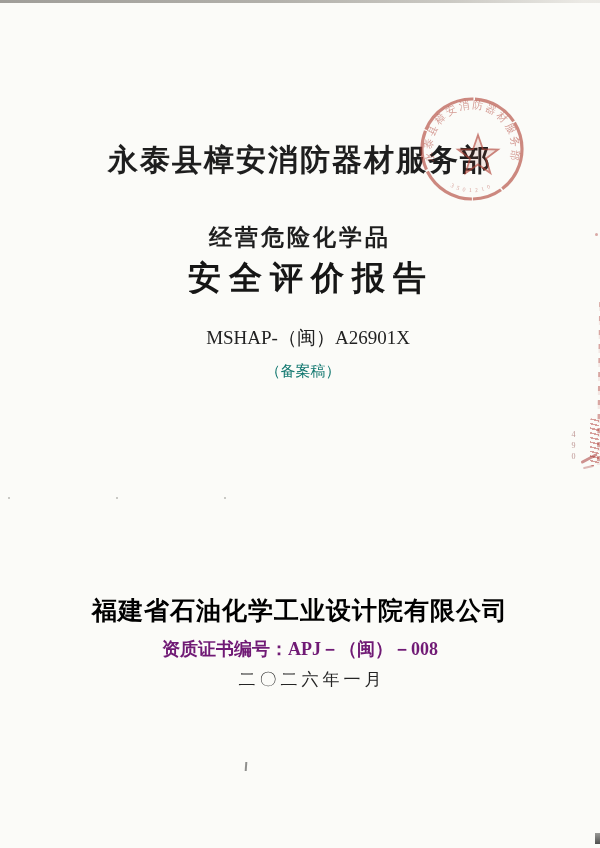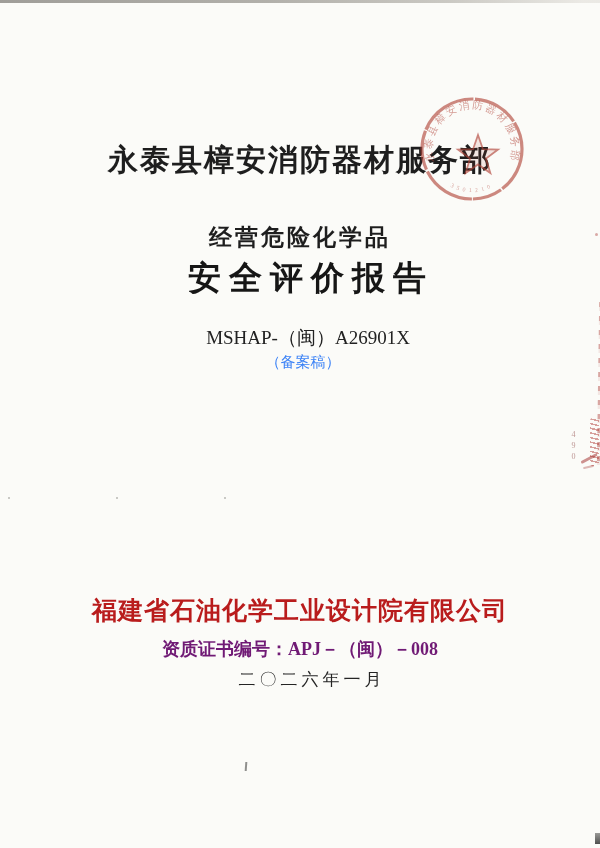--- a/index.html
+++ b/index.html
@@ -14,22 +14,22 @@
   .scan-edge-top{
     position:absolute;top:0;left:0;width:600px;height:3px;
     background:linear-gradient(to right,#8f8d88 0%,#a5a39d 45%,#c2c0ba 75%,#e8e6e1 97%);
     opacity:.85;
   }
   .txt{position:absolute;left:0;right:0;text-align:center;color:#1e1e1e;white-space:nowrap;}
   .unit-name{top:140px;font-size:30px;font-weight:600;letter-spacing:2px;}
   .subject{top:222px;font-size:23px;font-weight:600;letter-spacing:3px;}
   .report-title{top:256px;font-size:33px;font-weight:800;letter-spacing:8px;padding-left:22px;color:#161616;}
   .report-code{top:325px;font-size:19px;padding-left:16px;color:#222;}
-  .draft-label{top:353px;font-size:15px;padding-left:6px;color:#3b82f6;}
-  .company{top:594px;font-size:25px;font-weight:700;letter-spacing:1px;color:#b91c1c;}
+  .draft-label{top:362px;font-size:15px;padding-left:6px;color:#0f766e;}
+  .company{top:594px;font-size:25px;font-weight:700;letter-spacing:1px;color:#000000;}
   .cert-line{top:637px;font-size:18px;font-weight:700;color:#701a75;}
   .report-date{top:668px;font-size:17px;font-weight:500;letter-spacing:4px;padding-left:24px;color:#242424;}
 
   .seal{
     position:absolute;left:419px;top:96px;width:106px;height:106px;
     filter:blur(.35px);
     opacity:.88;
   }
 
   

